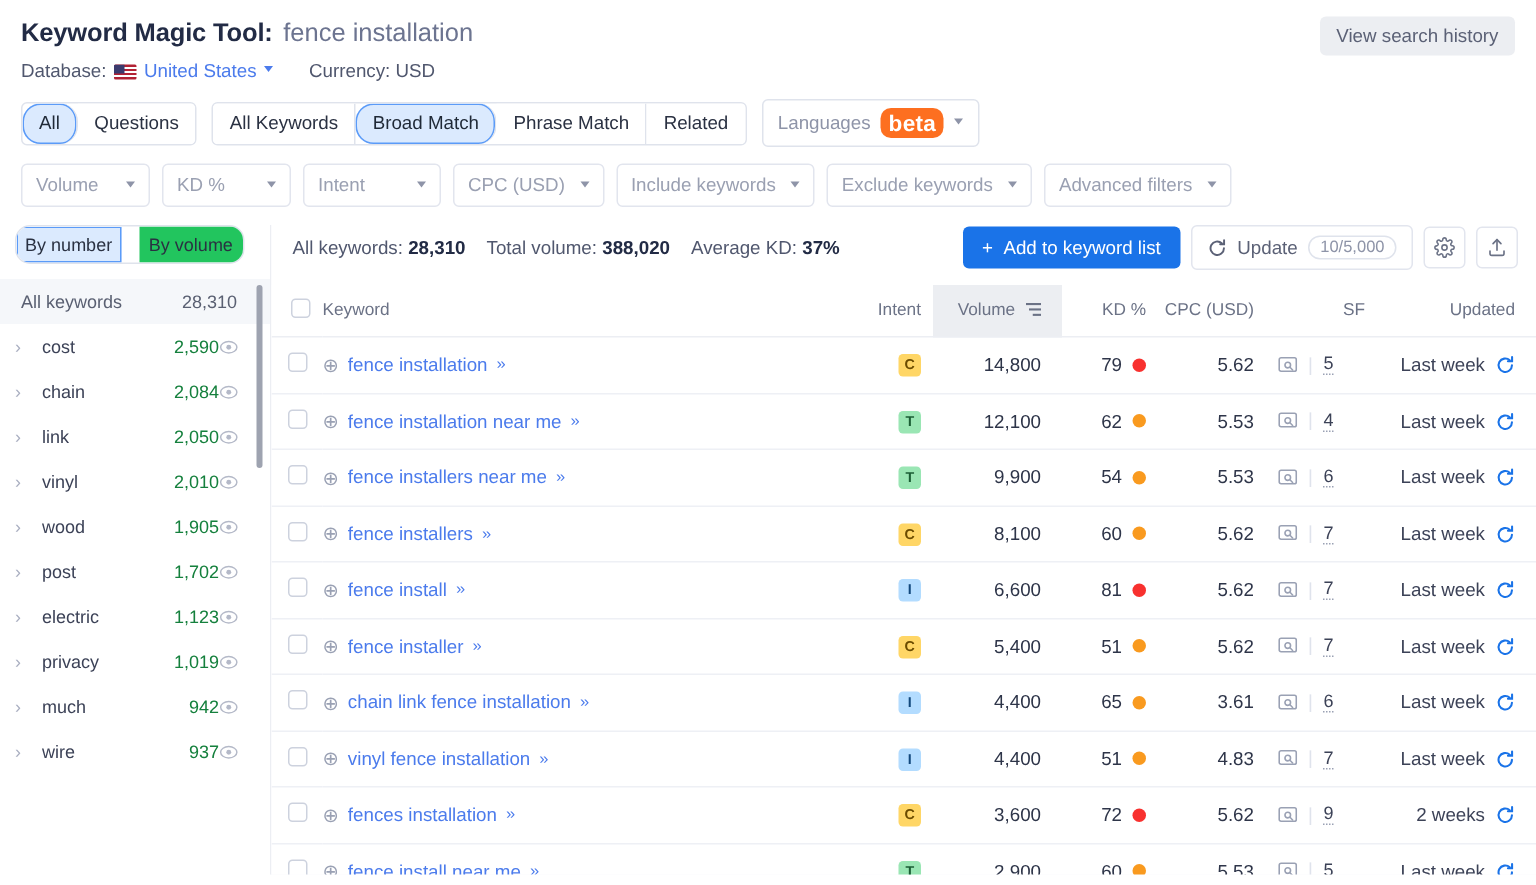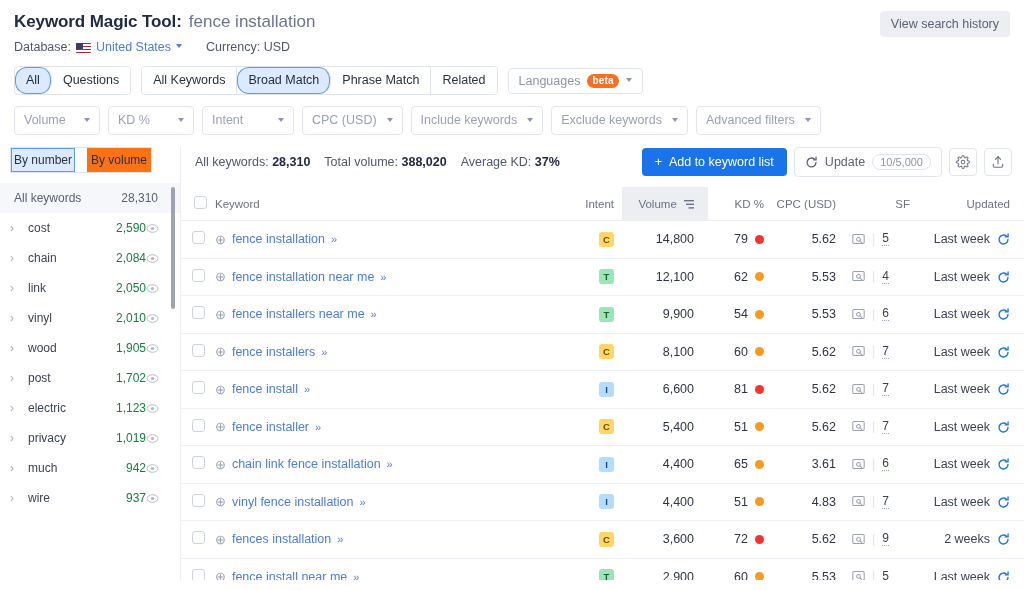--- a/index.html
+++ b/index.html
@@ -48,40 +48,40 @@
     font-size: 12.5px; padding: 5px 11px; background: #fff; color: #2a3142;
     border: none; border-right: 1px solid #dfe3ec; cursor: pointer; font-family: inherit;
     white-space: nowrap; line-height: 17px;
   }
   .seg > .segbtn:last-child { border-right: none; }
   .segbtn.active { background: #dbeafe; color: #1f2937; box-shadow: inset 0 0 0 1px #5b9bf8; border-radius: 12px; }
   .lang-btn {
     display:flex; align-items:center; gap:7px; border:1px solid #dfe3ec; border-radius:4px;
     background:#fff; padding: 5px 10px; font-size:12.5px; color:#8e94a8; cursor:pointer; font-family:inherit;
   }
-  .beta { background:#fd6f20; color:#fff; font-size:10px; font-weight:bold; border-radius:7px; padding:1.5px 5px; letter-spacing:.2px;}
+  .beta { background:#fd6f20; color:#fff; font-size:15px; font-weight:bold; border-radius:7px; padding:1.5px 5px; letter-spacing:.2px;}
 
   
   .filterrow { display:flex; align-items:center; gap: 8px; padding: 11px 14px 0 14px; }
   .filter {
     display:flex; align-items:center; gap: 10px; border: 1px solid #e2e5ee; border-radius: 4px;
     background:#fff; padding: 5px 9px; font-size: 12.5px; color:#9aa0b2; cursor:pointer; font-family:inherit;
     white-space:nowrap; line-height:17px;
   }
   .filter.wide { min-width: 86px; justify-content: space-between; }
 
   
   .body { display: flex; margin-top: 12px; height: 433px; }
 
   
   .sidebar { width: 181px; flex: none; display:flex; flex-direction:column; border-right:1px solid #eceef3; background:#fff;}
   .toggle-wrap { padding: 0 8px 10px 10px; }
-  .toggle { display:flex; border:1px solid #dfe3ec; border-radius:0; overflow:hidden; width: 142px; gap: 12px; }
+  .toggle { display:flex; border:1px solid #dfe3ec; border-radius:10px; overflow:hidden; width: 153px; gap: 12px; }
   .toggle button {
-    flex:1; font-size:12px; padding: 5px 0; background:#f97316; border:none; cursor:pointer; color:#2a3142;
+    flex:1; font-size:12px; padding: 5px 0; background:#22c55e; border:none; cursor:pointer; color:#2a3142;
     font-family:inherit;
   }
   .toggle button.active { background:#dbeafe; box-shadow: inset 0 0 0 1px #5b9bf8; }
   .side-scroll { flex:1; position:relative; overflow:hidden; }
   .side-all {
     display:flex; justify-content:space-between; align-items:center;
     background:#f5f7fa; padding: 8px 22px 8px 14px; font-size:12px; color:#5a6072;
   }
   .side-item {
     display:flex; align-items:center; padding: 8px 12px 8px 10px; font-size:12px; color:#3c4257;

